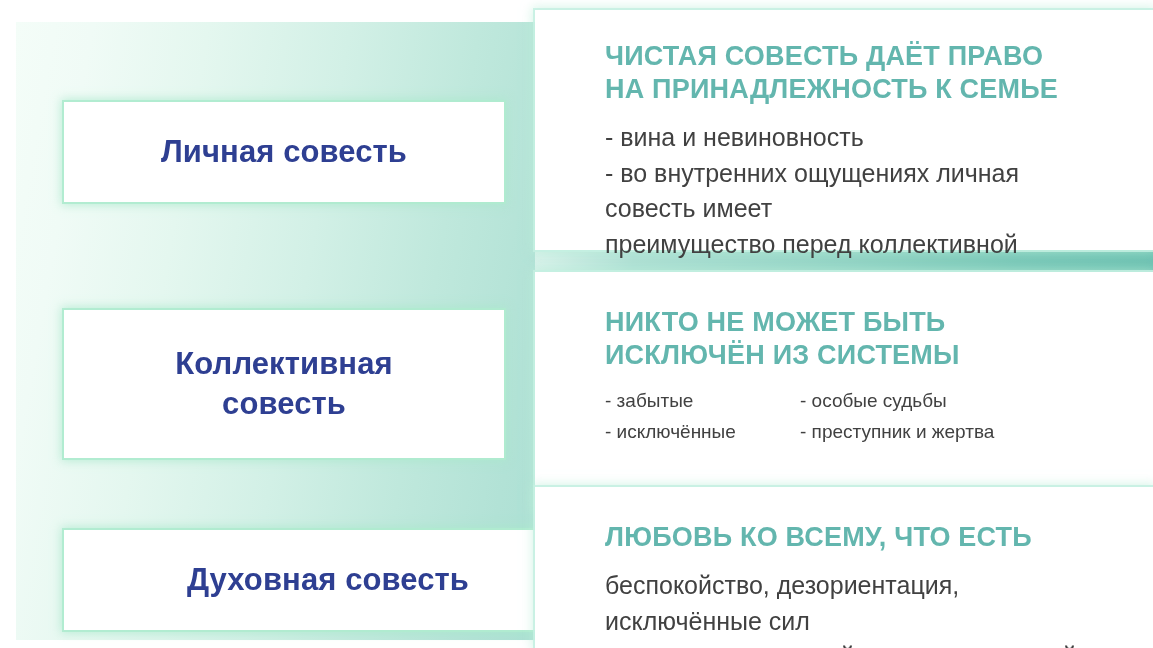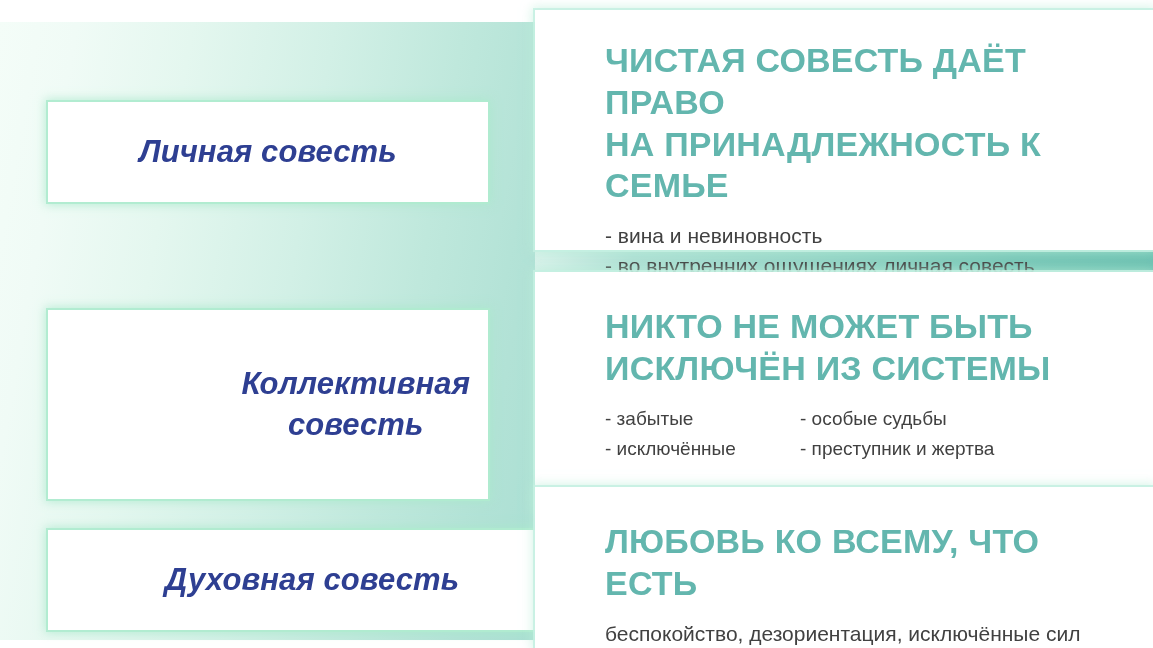--- a/index.html
+++ b/index.html
@@ -17,33 +17,32 @@
     position: relative;
     width: 1153px;
     height: 648px;
     background: #ffffff;
     overflow: hidden;
   }
 
   
   .left-panel {
     position: absolute;
-    left: 0px;
+    left: 16px;
     top: 22px;
     width: 536px;
     height: 618px;
     background: linear-gradient(100deg,
                 #f4fdf8 0%,
                 #f0fbf6 12%,
                 #e4f7ef 30%,
                 #d2f0e6 52%,
                 #bfe8dc 72%,
                 #b2e2d6 88%,
                 #aadfd3 100%);
-    font-style: italic;
   }
 
   
   .label-box {
     position: absolute;
     background: #ffffff;
     box-shadow: 0 0 0 2px rgba(176, 235, 208, 0.95),
                 0 0 9px 3px rgba(170, 232, 204, 0.75);
     display: flex;
     align-items: center;
@@ -55,53 +54,53 @@
   .label-box .label-text {
     color: #2e3f92;
     font-size: 31px;
     font-weight: 700;
     line-height: 1.30;
     letter-spacing: 0.1px;
     white-space: pre-line;
   }
 
   #label-1 { left: 48px;  top: 80px;  width: 440px; height: 100px; }
-  #label-2 { left: 48px;  top: 288px; width: 440px; height: 189px; justify-content: flex-end; }
+  #label-2 { left: 48px;  top: 288px; width: 440px; height: 148px; }
   #label-3 { left: 48px;  top: 508px; width: 528px; height: 100px; }
 
   
   .card {
     position: absolute;
     left: 535px;
     width: 618px;
     background: #ffffff;
     box-sizing: border-box;
     padding: 30px 70px 20px 70px;
     box-shadow: 0 0 0 2px rgba(196, 240, 226, 0.85),
                 0 0 10px 3px rgba(186, 236, 216, 0.6);
   }
 
   #card-1 { top: 10px;  height: 240px; }
   #card-2 { top: 272px; height: 236px; padding-top: 34px; }
   #card-3 { top: 487px; height: 161px; padding-top: 34px; }
 
   .card-heading {
     color: #63b6ae;
-    font-size: 34px;
+    font-size: 27px;
     font-weight: 700;
     line-height: 1.23;
     letter-spacing: 0.2px;
     margin: 0 0 14px 0;
     white-space: pre-line;
     text-transform: uppercase;
   }
 
   .card-body {
     color: #414141;
-    font-size: 21px;
+    font-size: 25px;
     line-height: 1.42;
     white-space: pre-line;
   }
 
   .bullet-line { white-space: pre-line; }
 
   .two-col {
     display: flex;
     gap: 0px;
   }

